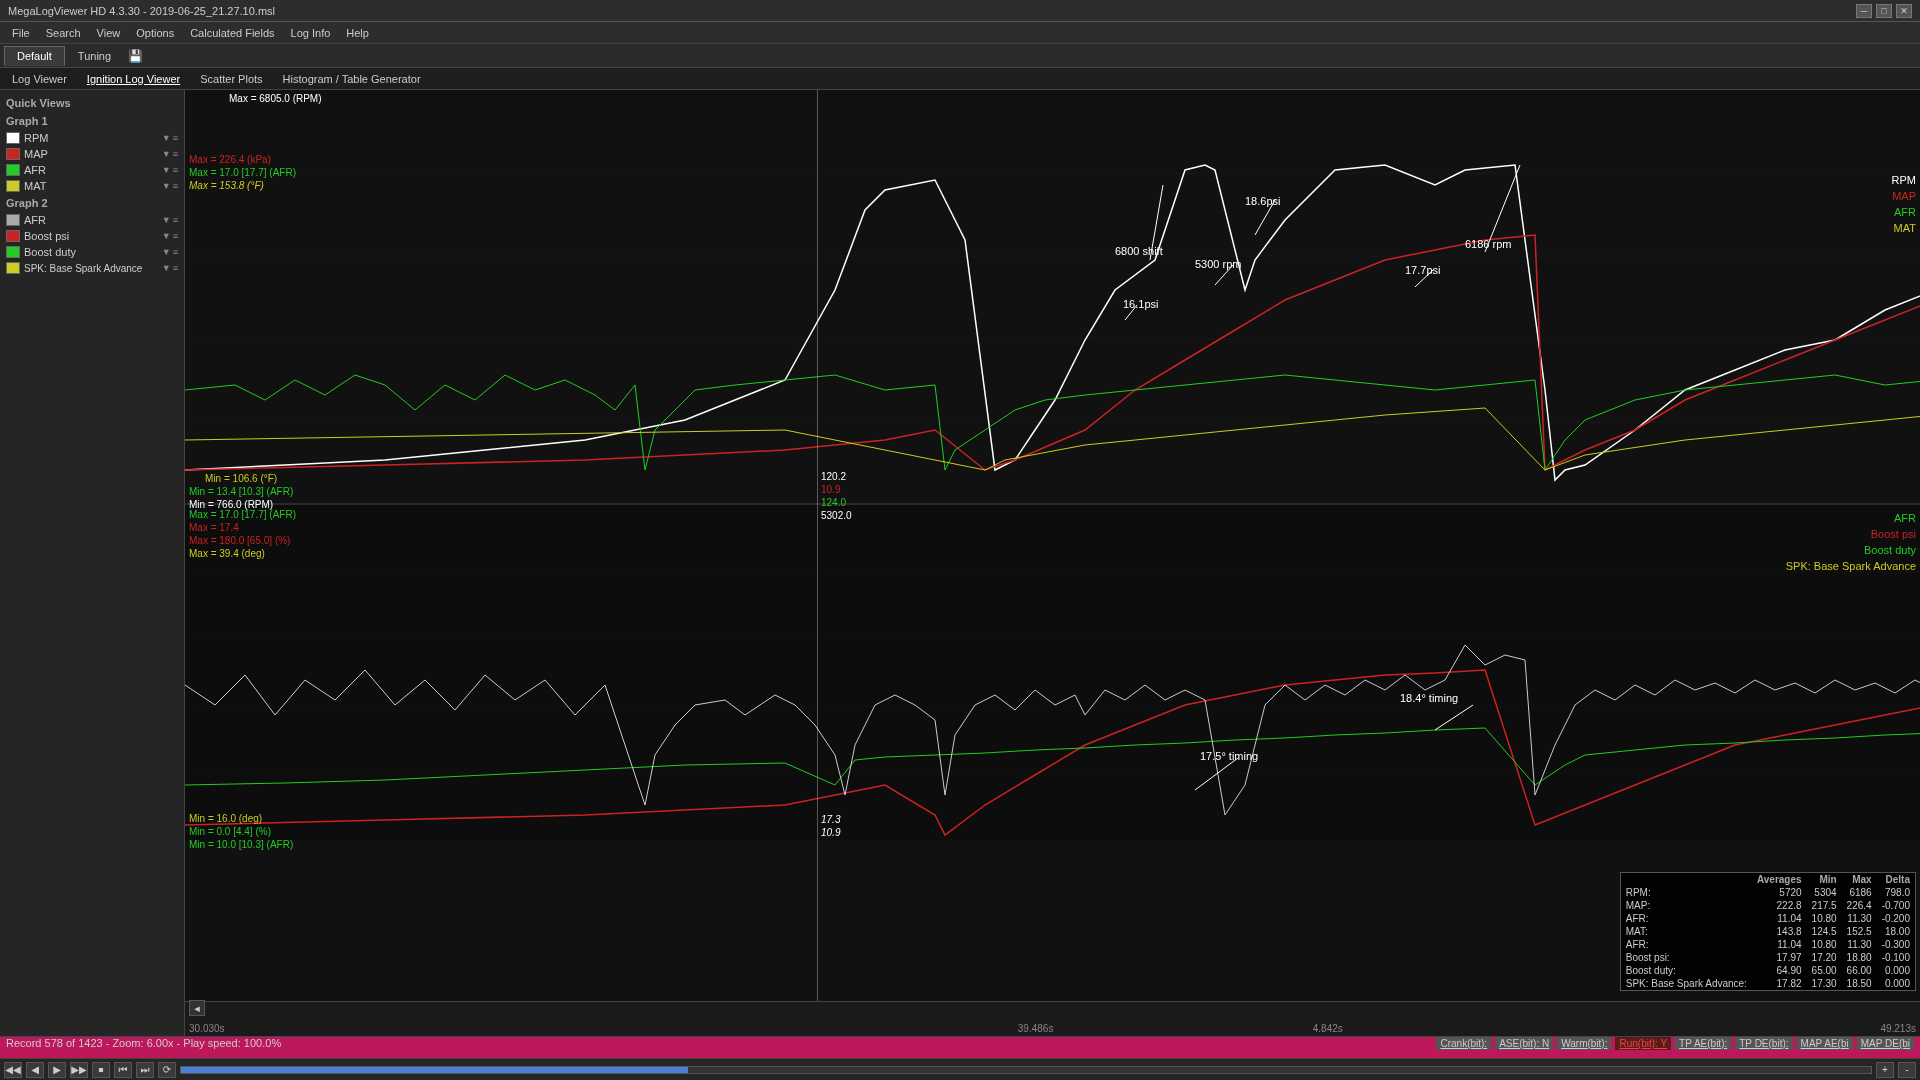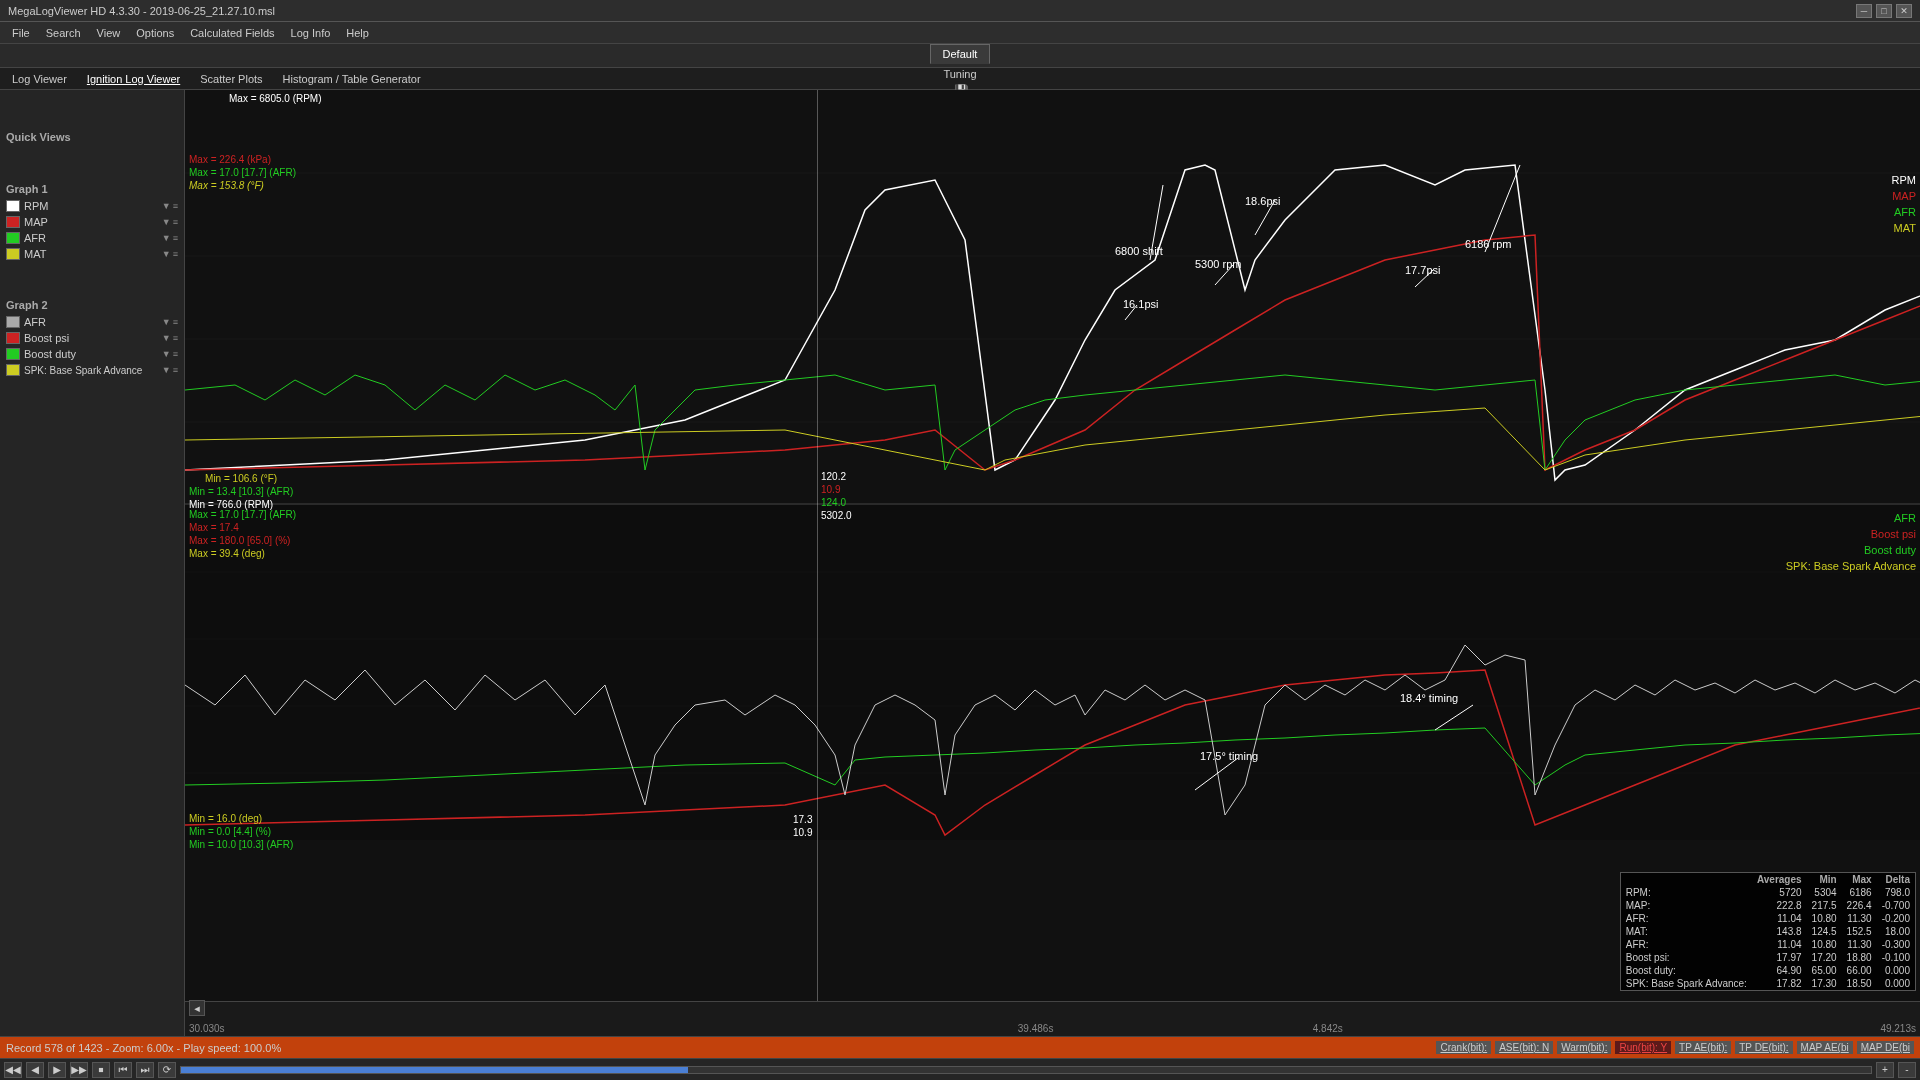--- a/index.html
+++ b/index.html
@@ -36,21 +36,20 @@
     }
     
     
     #tab-bar {
       background: #2a2a2a;
       height: 24px;
       display: flex;
       align-items: center;
       padding: 0 4px;
       border-bottom: 1px solid #444;
-      flex-direction: column;
     }
     #tab-bar .tab {
       padding: 3px 12px;
       cursor: pointer;
       font-size: 11px;
       color: #ccc;
       border: 1px solid transparent;
     }
     #tab-bar .tab.active {
       background: #3a3a3a;
@@ -89,21 +88,20 @@
       border-right: 1px solid #444;
       padding: 4px;
       overflow-y: auto;
       flex-shrink: 0;
     }
     .sidebar-section-title {
       font-size: 11px;
       color: #aaa;
       padding: 3px 2px;
       font-weight: bold;
-      margin-top: 34px;
     }
     .sidebar-item {
       display: flex;
       align-items: center;
       padding: 2px 2px;
       font-size: 11px;
       color: #ccc;
     }
     .sidebar-item .color-box {
       width: 14px;
@@ -166,24 +164,24 @@
       align-items: center;
       padding: 0 4px;
       font-size: 10px;
       color: #888;
     }
     .time-marker { position: absolute; bottom: 2px; font-size: 10px; color: #888; }
     
     
     #status-bar {
       height: 22px;
-      background: #c2410c;
+      background: #be185d;
       border-top: 1px solid #444;
       display: flex;
-      align-items: center;
+      align-items: flex-start;
       padding: 0 6px;
       font-size: 11px;
       color: #ccc;
     }
     #status-bar .status-left { flex: 1; }
     #status-bar .status-right { display: flex; gap: 4px; font-size: 10px; }
     .status-badge { padding: 1px 4px; text-decoration: underline; }
     .badge-gray { background: #555; color: #ccc; }
     .badge-red { background: #5c1a1a; color: #e44; }
     
@@ -414,21 +412,21 @@
       <div style="color:#cccc22; font-size:11px;">SPK: Base Spark Advance</div>
     </div>
 
     <div style="position:absolute; left:636px; top:380px; color:#fff; font-size:10px; line-height:13px;">
       <div>120.2</div>
       <div style="color:#cc2222;">10.9</div>
       <div style="color:#22cc22;">124.0</div>
       <div>5302.0</div>
     </div>
 
-    <div style="position:absolute; left:608px; top:723px; color:#fff; font-size:10px; line-height:13px;">
+    <div style="position:absolute; left:636px; top:723px; color:#fff; font-size:10px; line-height:13px;font-style:italic;">
       <div>17.3</div>
       <div>10.9</div>
     </div>
 
     <div class="annotation" style="left:930px; top:155px;">6800 shift</div>
     <div class="annotation" style="left:1060px; top:105px;text-align:right;">18.6psi</div>
     <div class="annotation" style="left:1010px; top:168px;">5300 rpm</div>
     <div class="annotation" style="left:938px; top:208px;">16.1psi</div>
     <div class="annotation" style="left:1280px; top:148px;">6186 rpm</div>
     <div class="annotation" style="left:1220px; top:174px;">17.7psi</div>

